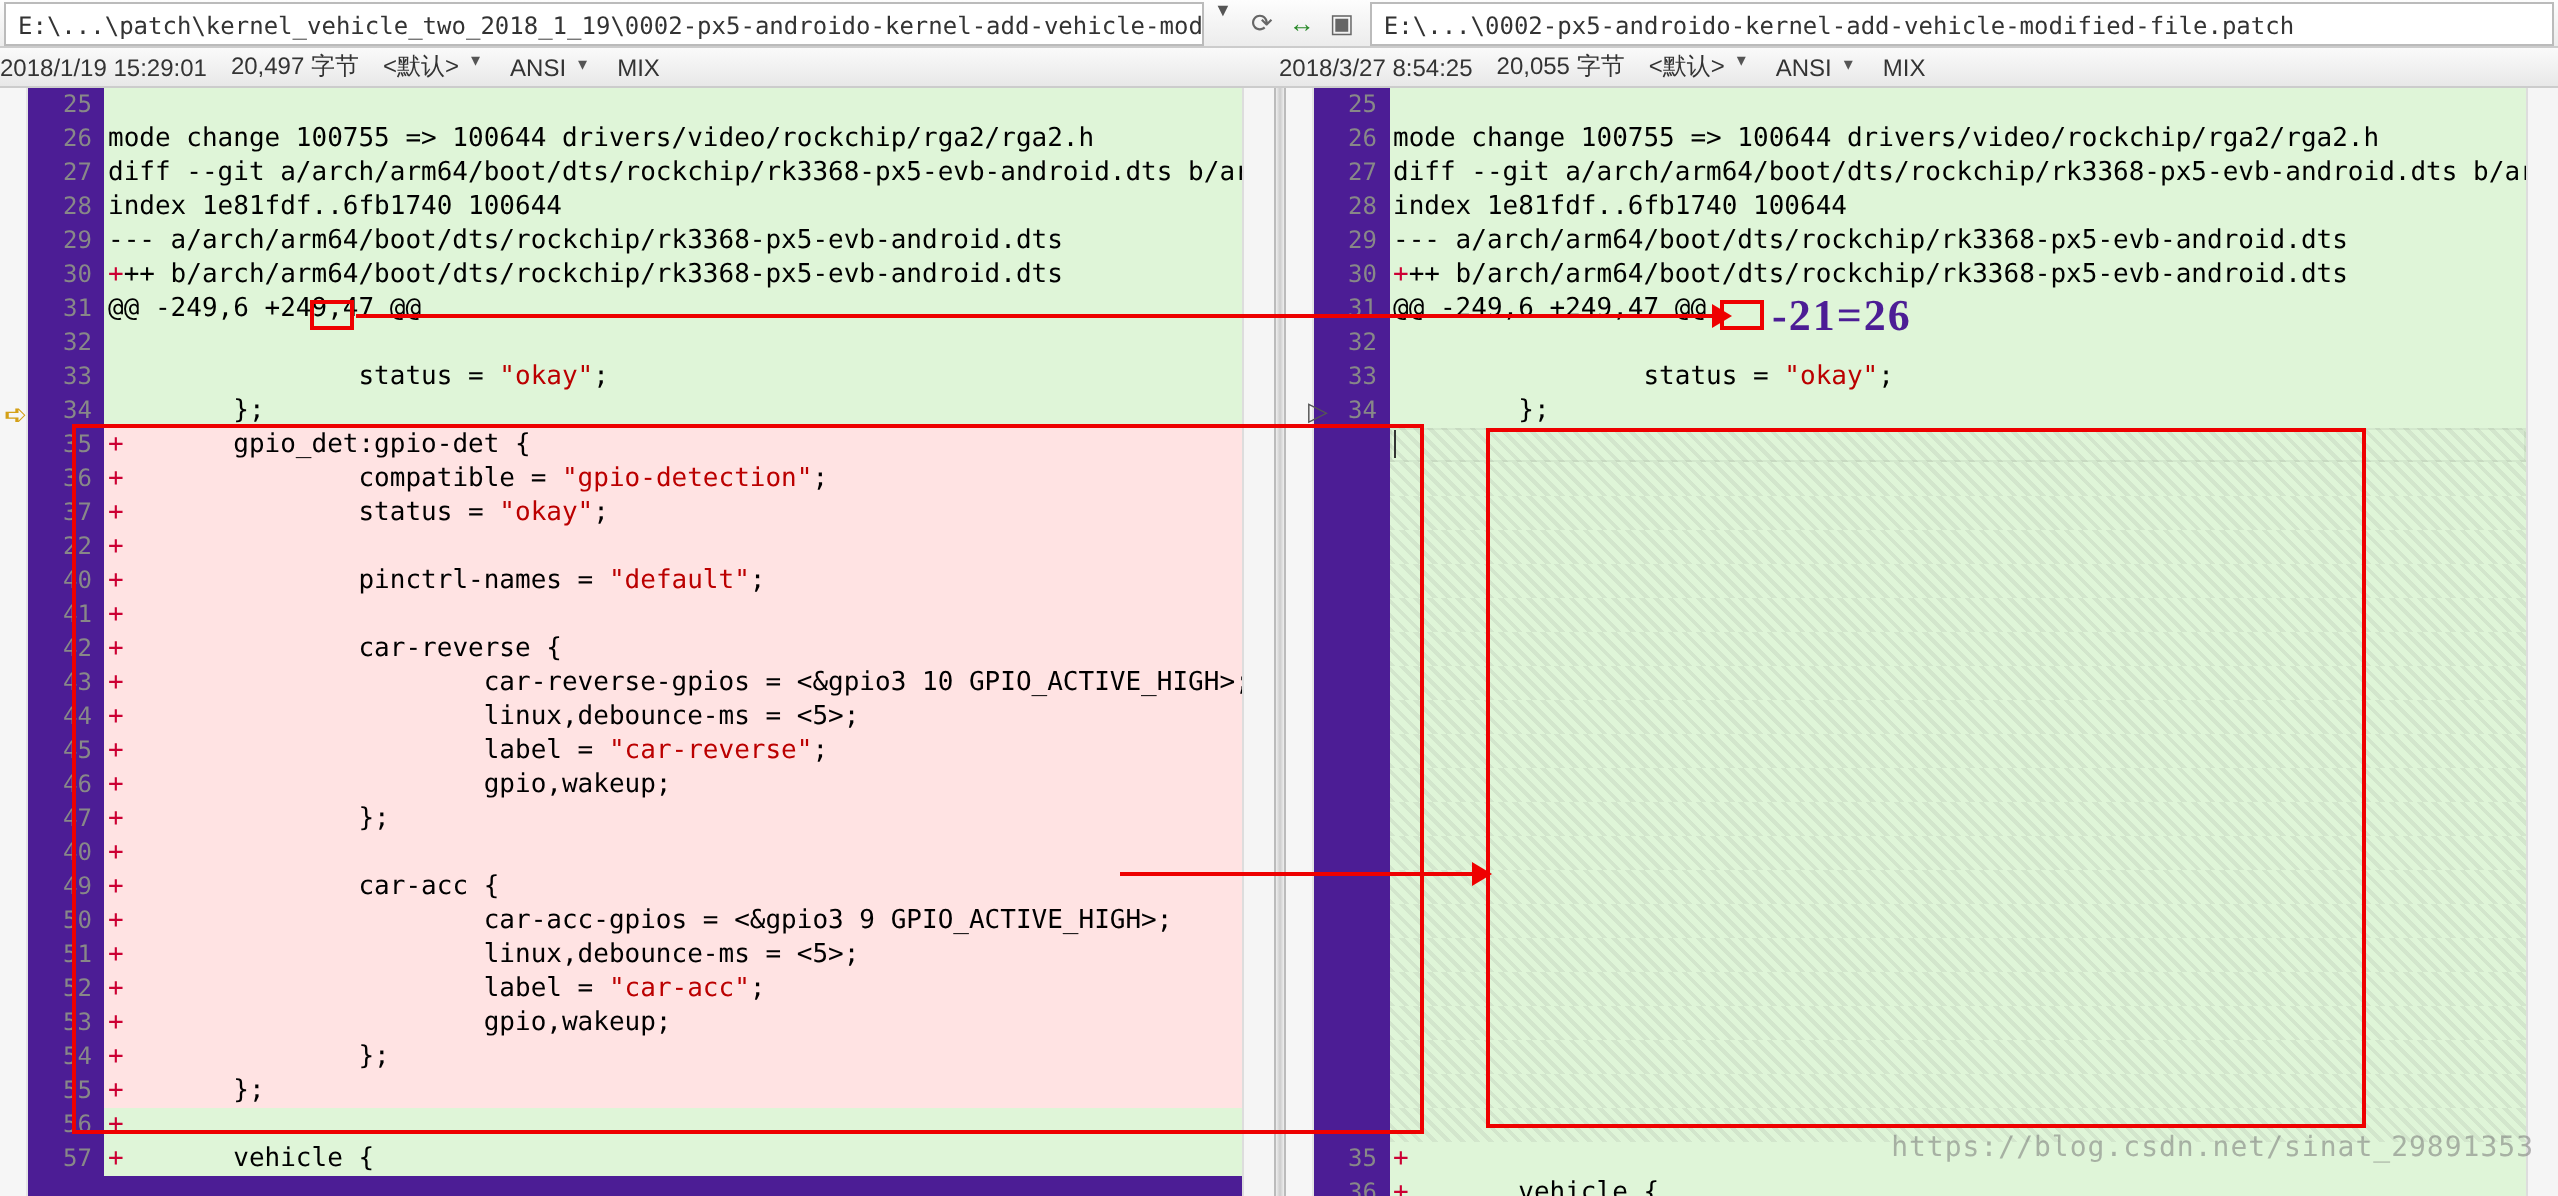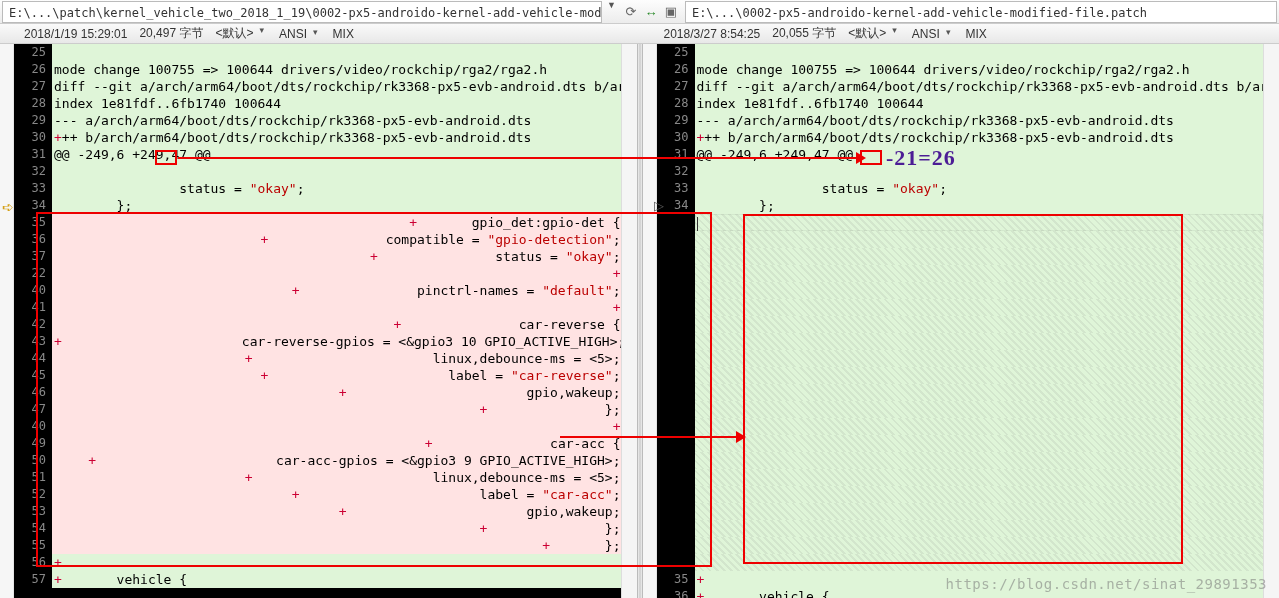--- a/index.html
+++ b/index.html
@@ -27,48 +27,48 @@
 .path-left { flex: 0 0 600px; }
 .mid-icons { display:flex; align-items:center; gap:4px; padding:0 4px;}
 .tri { font-size: 9px; color:#555; padding:0 3px;}
 .icn { width:16px; height:16px; display:inline-flex;align-items:center;justify-content:center;font-size:13px;color:#666;}
 .icn.green{color:#2a8a2a;}
 .infobar {
   height: 20px; display: flex;
   background: linear-gradient(#fafafa,#e8e8e8);
   border-bottom: 1px solid #ccc;
 }
-.info-half { flex: 1; display:flex; align-items:center; gap:12px; padding-left: 24px; font-size:12px; color:#333;}
+.info-half { flex: 1; display:flex; align-items:center; gap:12px; font-size:12px; color:#333;}
 .drop { display:inline-flex;gap:3px;}
 .panes { display:flex; height: calc(598px - 44px); position:relative;}
-.pane { flex:1; display:flex; background:#000000; position:relative; overflow:hidden;}
+.pane { flex:1; display:flex; background:#4c1d95; position:relative; overflow:hidden;}
 .splitter { width: 6px; background:linear-gradient(90deg,#eee,#ccc,#eee); border-left:1px solid #bbb;border-right:1px solid #bbb;}
 .code { flex:1; font-family: Consolas, monospace; font-size: 13px; position:relative; overflow:hidden;}
 .line { height: 17px; display:flex; white-space: pre;}
 .ln { width: 38px; text-align:right; padding-right:6px; color:#888; font-size:12px; flex-shrink:0; line-height:17px;}
 .txt { flex:1; line-height:17px; padding-left: 2px;}
 .bg-grn { background:#dff5d8; }
-.bg-red { background:#ffe3e3;text-align:right; }
+.bg-red { background:#ffe3e3; }
 .bg-hatch {
   background-color:#dff5d8;
   background-image: repeating-linear-gradient(45deg, rgba(120,120,120,0.12) 0, rgba(120,120,120,0.12) 2px, transparent 2px, transparent 5px);
 }
 .plus { color:#c03; }
 .str { color:#b00; }
 .scrollbar { width:16px; background:#f5f5f5; border-left:1px solid #ddd; flex-shrink:0;}
 .folds { width: 14px; background:#f6f6f6; border-right:1px solid #e5e5e5; flex-shrink:0;}
 .marker-arrow { position:absolute; left:2px; top: calc(44px + 17px*9 + 2px); font-size:14px; color:#d4a017;}
 .marker-arrow-r { position:absolute; left: calc(636px + 18px); top: calc(44px + 17px*9 + 1px); font-size:13px; color:#555;}
 
 .annot { position:absolute; pointer-events:none; }
 .box-red { border:2px solid #e00; }
 .line-red { background:#e00; height:2px; }
 .arrow-head { width:0;height:0;border-left:10px solid #e00;border-top:6px solid transparent;border-bottom:6px solid transparent;}
 .hand { font-family: "Comic Sans MS", cursive; color:#4c1d95; font-size:22px; font-weight:bold; letter-spacing:1px;}
-.watermark { position:absolute; right:12px; bottom:6px; color:rgba(120,120,120,0.55); font-family:Consolas,monospace; font-size:14px; letter-spacing:0.5px;}
+.watermark { position:absolute; right:12px; bottom:16px; color:rgba(120,120,120,0.55); font-family:Consolas,monospace; font-size:14px; letter-spacing:0.5px;}
 </style>
 </head>
 <body>
 
 <div class="toolbar">
   <div class="path-box path-left">E:\...\patch\kernel_vehicle_two_2018_1_19\0002-px5-androido-kernel-add-vehicle-modified-file.patch</div>
   <span class="tri">▼</span>
   <div class="mid-icons">
     <span class="icn">⟳</span>
     <span class="icn green">↔</span>

